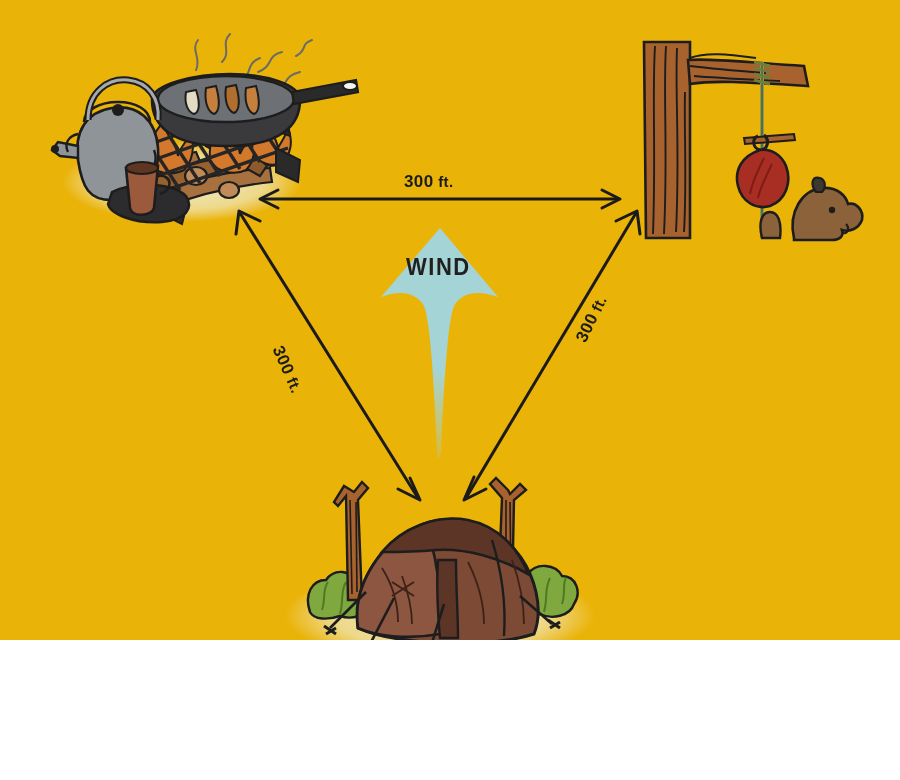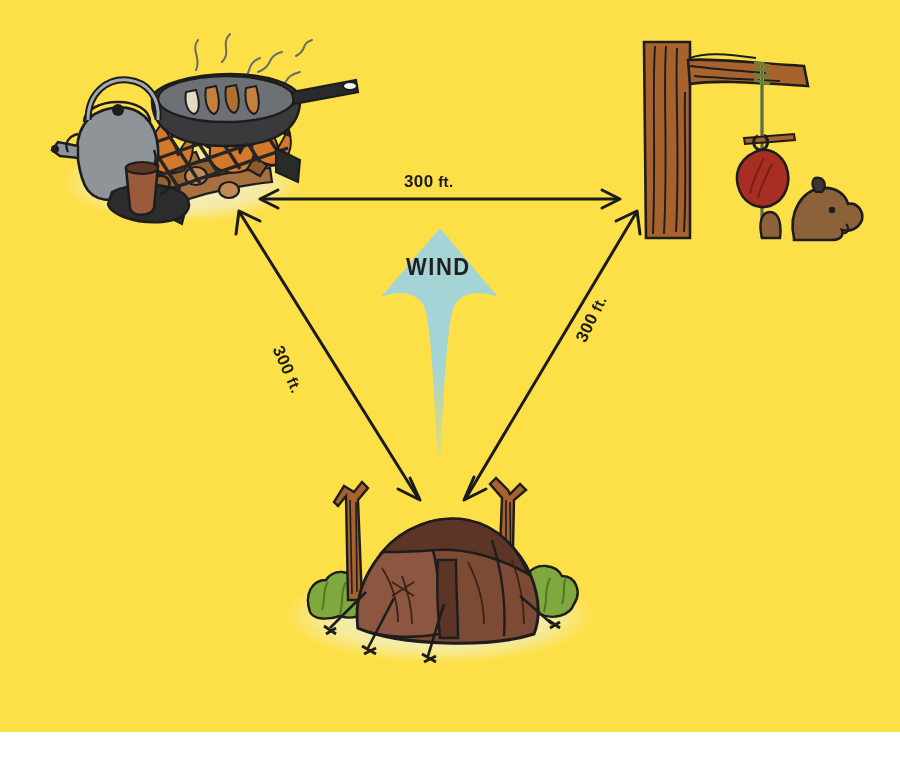--- a/index.html
+++ b/index.html
@@ -3,22 +3,22 @@
 <meta charset="utf-8">
 <style>
   html, body {
     margin: 0;
     padding: 0;
     background: #ffffff;
   }
   #canvas {
     position: relative;
     width: 900px;
-    height: 732px;
-    background: #fde047;
+    height: 640px;
+    background: #eab308;
     overflow: hidden;
     font-family: "Liberation Sans", sans-serif;
   }
   .layer {
     position: absolute;
     left: 0;
     top: 0;
     width: 900px;
     height: 780px;
   }

